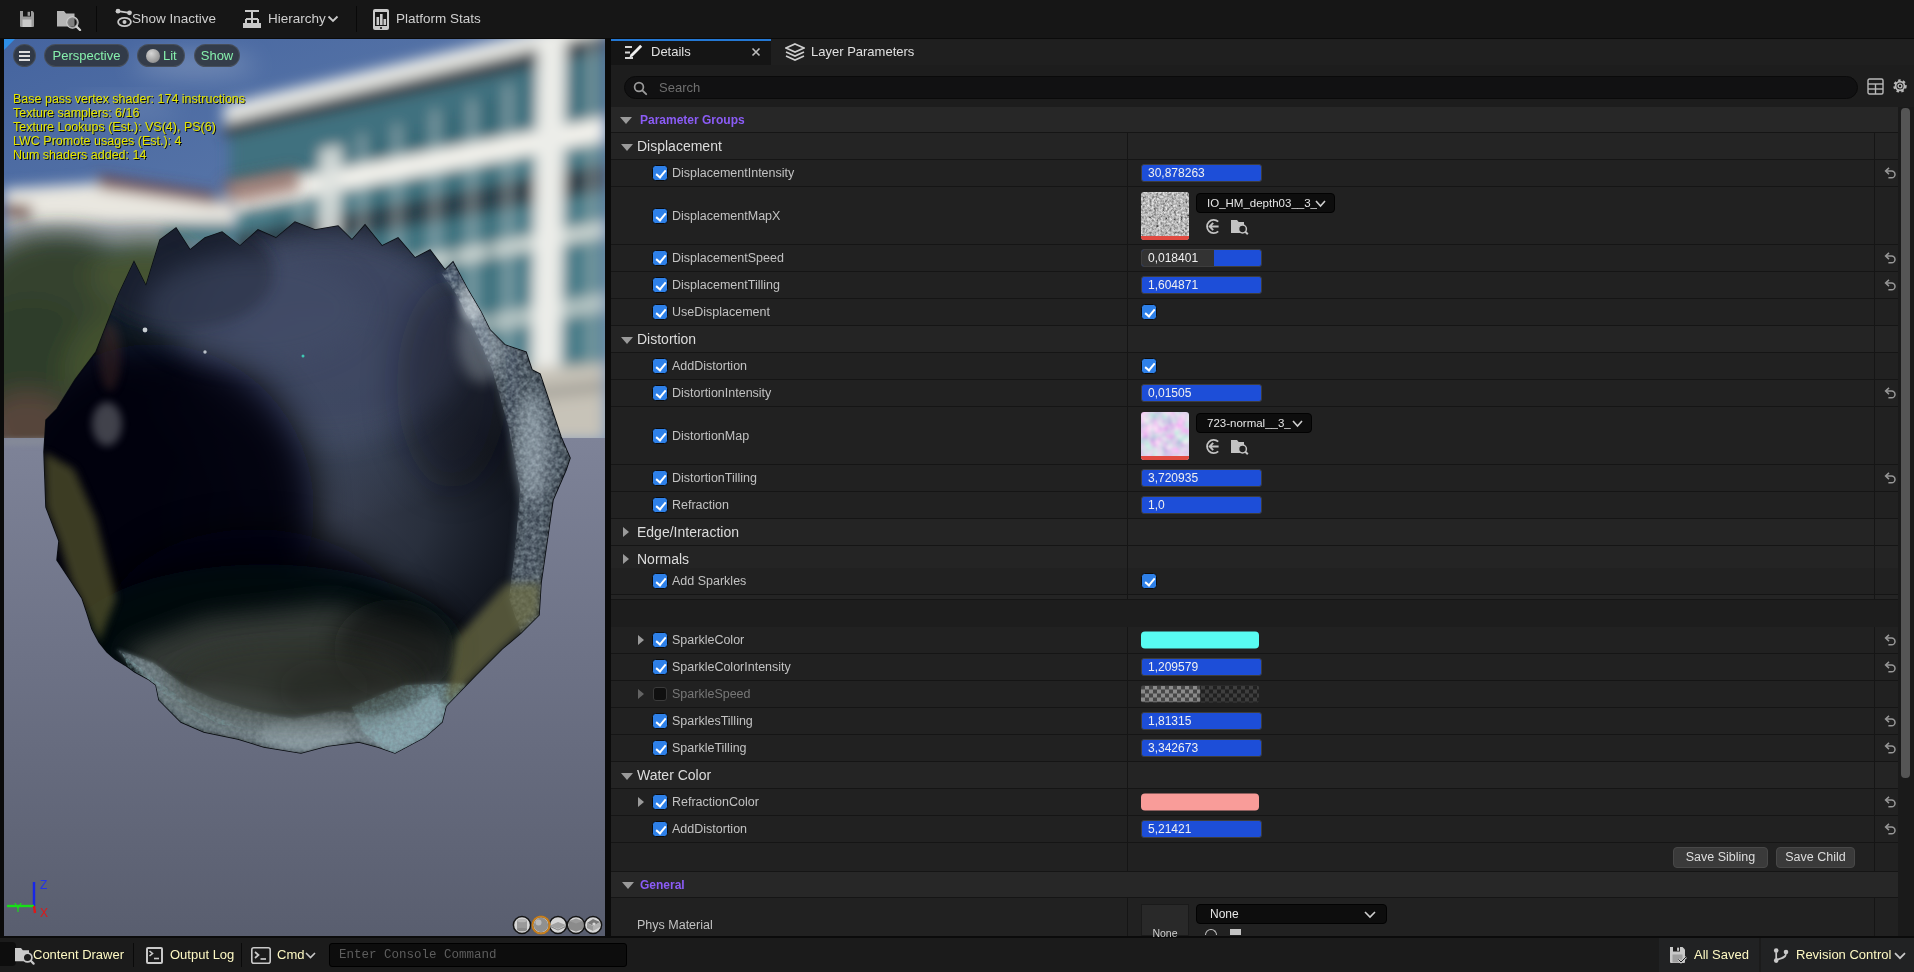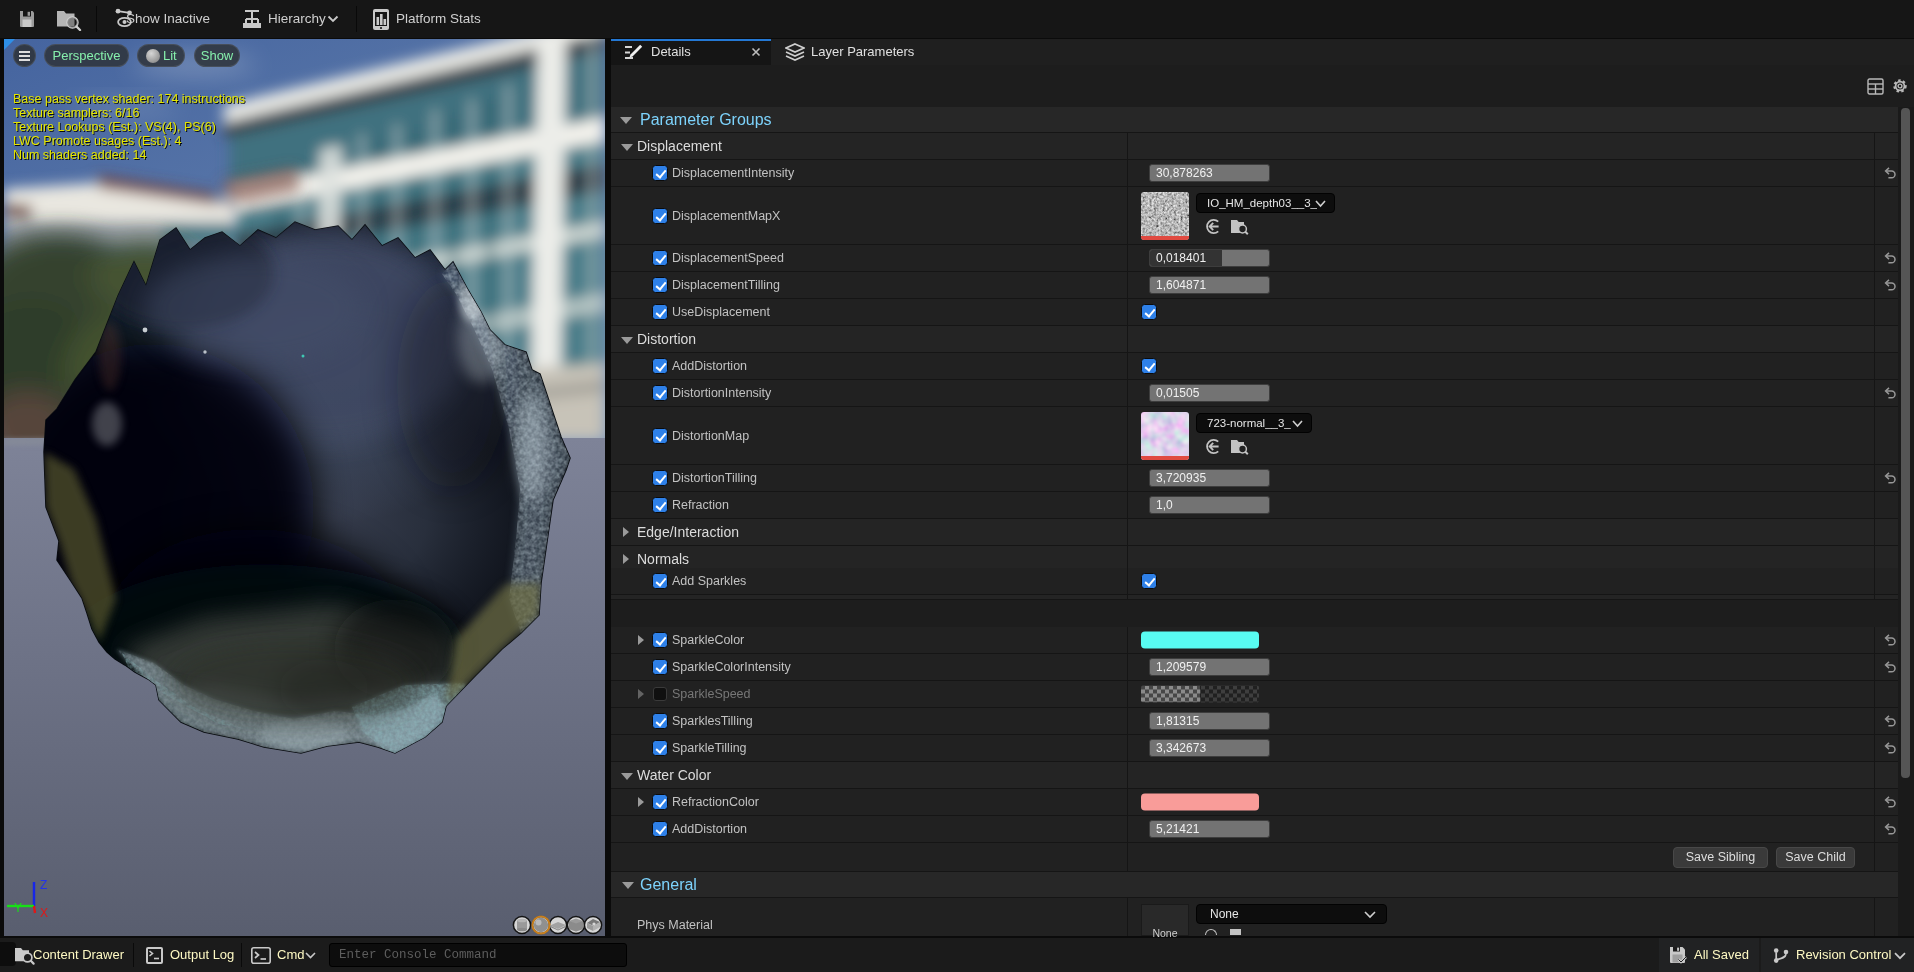--- a/index.html
+++ b/index.html
@@ -25,33 +25,33 @@
   #searchstrip { position:absolute; left:0; top:26px; width:1303px; height:42px; background:#1d1d1d; }
   #searchbox { position:absolute; left:13px; top:11px; width:1234px; height:23px; background:#111112;
      border-radius:12px; border:1px solid #0a0a0a; color:#6f6f6f; font-size:13px; line-height:21px; }
   .row { position:absolute; left:0; width:1303px; background:#212121; border-bottom:1px solid #151515; }
   .cat  { background:#242424; }
   .hdr  { background:#272727; }
   .row .div { position:absolute; left:516px; top:0; bottom:0; width:1px; background:#151515; }
   .row .div2 { position:absolute; left:1263px; top:0; bottom:0; width:1px; background:#151515; }
   .lbl { position:absolute; left:61px; top:50%; transform:translateY(-50%); color:#c2c2c2; font-size:12.5px; }
   .cattxt { position:absolute; left:26px; top:50%; transform:translateY(-50%); color:#dcdcdc; font-size:14px; }
-  .hdrtxt { position:absolute; left:29px; top:50%; transform:translateY(-50%); color:#7dd3fc; font-size:16px; font-weight:normal; }
+  .hdrtxt { position:absolute; left:29px; top:50%; transform:translateY(-50%); color:#8b5cf6; font-size:12px; font-weight:bold; }
   .cb { position:absolute; left:41px; top:50%; transform:translateY(-50%); width:16px; height:16px;
      background:#2e80e8; border:1px solid #0b0b0b; border-radius:3.5px; }
   .cb:after { content:""; position:absolute; left:5px; top:2px; width:4px; height:8px;
      border:solid #fff; border-width:0 2px 2px 0; transform:rotate(40deg); }
   .cbo { position:absolute; left:42px; top:50%; transform:translateY(-50%); width:14px; height:14px;
      background:#101010; border:1px solid #3a3a3a; border-radius:3px; }
   .tri { position:absolute; width:0; height:0; }
   .trid { border-left:6px solid transparent; border-right:6px solid transparent; border-top:7px solid #9a9a9a; }
   .trir { border-top:5px solid transparent; border-bottom:5px solid transparent; border-left:6px solid #9a9a9a; }
   .val { position:absolute; left:530px; top:50%; transform:translateY(-50%); width:121px; height:18px;
-     background:#737373; border:1px solid #3d3d3d; border-radius:3px; color:#f0f0f0; font-size:12px;
-     line-height:16px; padding-left:6px;margin-left:8px; }
+     background:#1d4ed8; border:1px solid #3d3d3d; border-radius:3px; color:#f0f0f0; font-size:12px;
+     line-height:16px; padding-left:6px; }
   .reset { position:absolute; left:1272px; top:50%; transform:translateY(-50%); width:14px; height:14px; }
   .combo { position:absolute; background:#0d0d0d; border:1px solid #020202; border-radius:4px;
      color:#e6e6e6; font-size:12px; }
   .swatch { position:absolute; left:530px; top:50%; transform:translateY(-50%); width:118px; height:17px; border-radius:4px; }
   .btn { position:absolute; background:#3a3a3a; border:1px solid #484848; border-radius:4px;
      color:#dddddd; font-size:12.5px; text-align:center; }
   
   #status { position:absolute; left:0; top:938px; width:1914px; height:34px; background:#1b1b1b; }
   .sttxt { color:#fef9c3; font-size:13px; line-height:34px; position:absolute; top:0; }
   .stsep { position:absolute; top:5px; width:1px; height:24px; background:#0a0a0a; }
@@ -72,21 +72,21 @@
     <line x1="20.5" y1="18.5" x2="24" y2="22" stroke="#cfcfcf" stroke-width="2.4" stroke-linecap="round"></line>
   </svg>
   <div class="tbsep" style="left:96px"></div>
   <svg class="abs" style="left:114px;top:8px" width="26" height="22" viewBox="0 0 26 22">
     <circle cx="4" cy="3.2" r="2.4" fill="#c9c9c9"></circle>
     <circle cx="15.5" cy="4.8" r="2.4" fill="#c9c9c9"></circle>
     <line x1="4" y1="3.2" x2="15.5" y2="4.8" stroke="#c9c9c9" stroke-width="1.8"></line>
     <ellipse cx="10.5" cy="14" rx="6.4" ry="4.2" fill="none" stroke="#c9c9c9" stroke-width="1.8"></ellipse>
     <circle cx="10.5" cy="14" r="2" fill="#c9c9c9"></circle>
   </svg>
-  <div class="tbtxt" style="left:126px">Show Inactive</div>
+  <div class="tbtxt" style="left:132px">Show Inactive</div>
   <svg class="abs" style="left:240px;top:8px" width="24" height="22" viewBox="0 0 24 22">
     <g stroke="#c9c9c9" stroke-width="2" fill="none">
       <line x1="5" y1="3" x2="19" y2="3"></line>
         <line x1="12" y1="3" x2="12" y2="15"></line>
       <line x1="6" y1="11" x2="18" y2="11"></line>
         <line x1="6" y1="11" x2="6" y2="15"></line>
         <line x1="18" y1="11" x2="18" y2="15"></line>
     </g>
     <rect x="9" y="15" width="6" height="5" fill="#c9c9c9"></rect>
     <rect x="3" y="15" width="6" height="5" fill="#c9c9c9"></rect>
@@ -329,20 +329,27 @@
     <svg class="abs" style="left:174px;top:4px" width="20" height="18" viewBox="0 0 20 18">
       <g fill="none" stroke="#cfcfcf" stroke-width="1.6">
         <path d="M10 1L19 5l-9 4L1 5z"></path>
         <path d="M1 9l9 4 9-4"></path>
         <path d="M1 13l9 4 9-4"></path>
       </g>
     </svg>
     <div class="tabtxt abs" style="left:200px;top:5px">Layer Parameters</div>
   </div>
   <div id="searchstrip">
+    <div id="searchbox">
+      <svg class="abs" style="left:8px;top:4px" width="15" height="15" viewBox="0 0 15 15">
+        <circle cx="6" cy="6" r="4.4" fill="none" stroke="#9a9a9a" stroke-width="1.7"></circle>
+        <line x1="9.3" y1="9.3" x2="13.2" y2="13.2" stroke="#9a9a9a" stroke-width="1.9" stroke-linecap="round"></line>
+      </svg>
+      <span style="padding-left:34px">Search</span>
+    </div>
     <svg class="abs" style="left:1256px;top:13px" width="17" height="17" viewBox="0 0 17 17">
       <g fill="none" stroke="#b9b9b9" stroke-width="1.4">
         <rect x="1" y="1" width="15" height="15" rx="1.5"></rect>
         <line x1="1" y1="6" x2="16" y2="6"></line>
           <line x1="1" y1="11" x2="16" y2="11"></line>
         <line x1="8.5" y1="6" x2="8.5" y2="16"></line>
       </g>
     </svg>
     <svg class="abs" style="left:1280px;top:12px" width="18" height="18" viewBox="0 0 18 18">
       <circle cx="9" cy="9" r="5.4" fill="none" stroke="#b9b9b9" stroke-width="2.6" stroke-dasharray="2.4 2.2"></circle>

